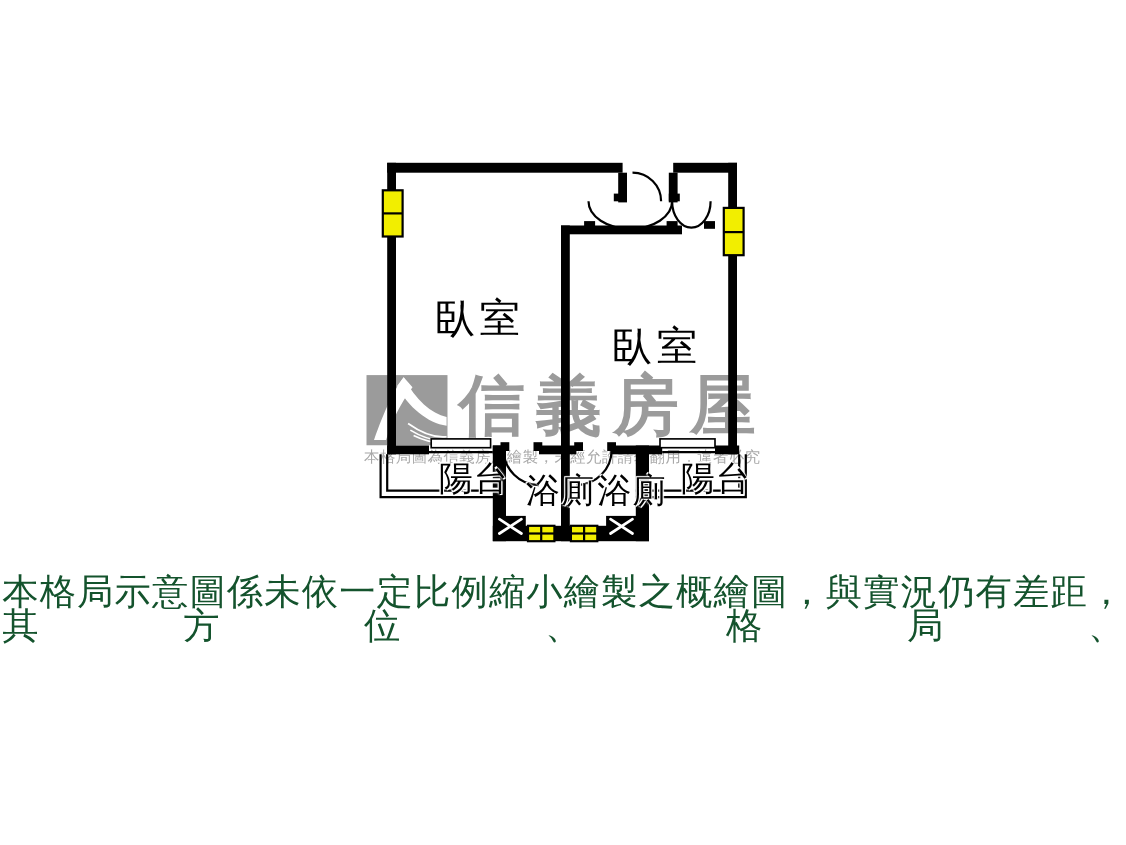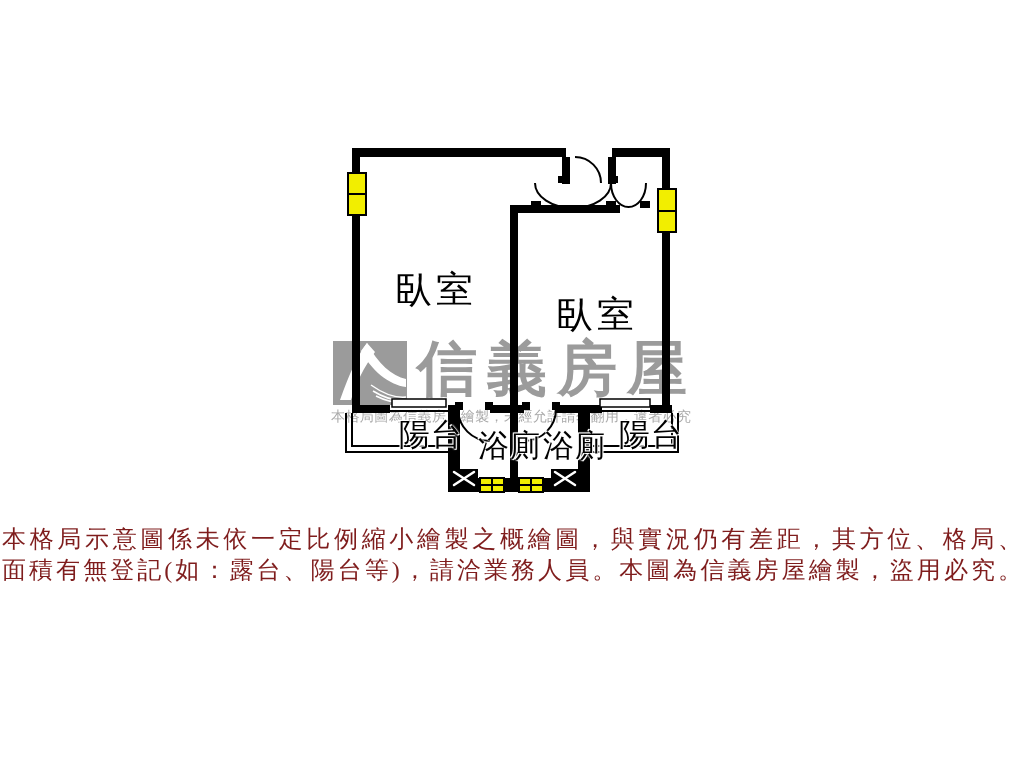--- a/index.html
+++ b/index.html
@@ -36,21 +36,21 @@
   .room-label{
     position:absolute;width:120px;text-align:center;z-index:3;
     color:var(--label-color,#000);white-space:nowrap;
     text-shadow:0 0 2px #fff,0 0 2px #fff,1px 1px 0 #fff,-1px -1px 0 #fff;
   }
   .room-label.big{font-size:37px;letter-spacing:4px;}
   .room-label.small{font-size:31px;letter-spacing:1px;text-align:right;}
   
   .disclaimer{
     position:absolute;left:2px;top:524px;width:1020px;z-index:4;
-    font-size:24px;line-height:31px;color:#7f1d1d;
+    font-size:33px;line-height:31px;color:#14532d;
   }
   .disclaimer .dline{text-align:justify;text-align-last:justify;}
 </style>
 </head>
 <body>
 
 <div class="stage">
 
   <div class="watermark">
     <svg class="logo-svg" width="74" height="64" viewBox="333 341 74 64">
@@ -154,16 +154,15 @@
 
   <div class="room-label big" style="left:376px;top:265px">臥室</div>
   <div class="room-label big" style="left:537px;top:290px">臥室</div>
   <div class="room-label small" style="left:343px;top:414px">陽台</div>
   <div class="room-label small" style="left:422px;top:425px">浴廁</div>
   <div class="room-label small" style="left:487px;top:425px">浴廁</div>
   <div class="room-label small" style="left:563px;top:414px">陽台</div>
 
   <div class="disclaimer">
     <div class="dline">本格局示意圖係未依一定比例縮小繪製之概繪圖，與實況仍有差距，其方位、格局、</div>
-    <div class="dline">面積有無登記(如：露台、陽台等)，請洽業務人員。本圖為信義房屋繪製，盜用必究。</div>
   </div>
 
 </div>
 
 </body></html>

